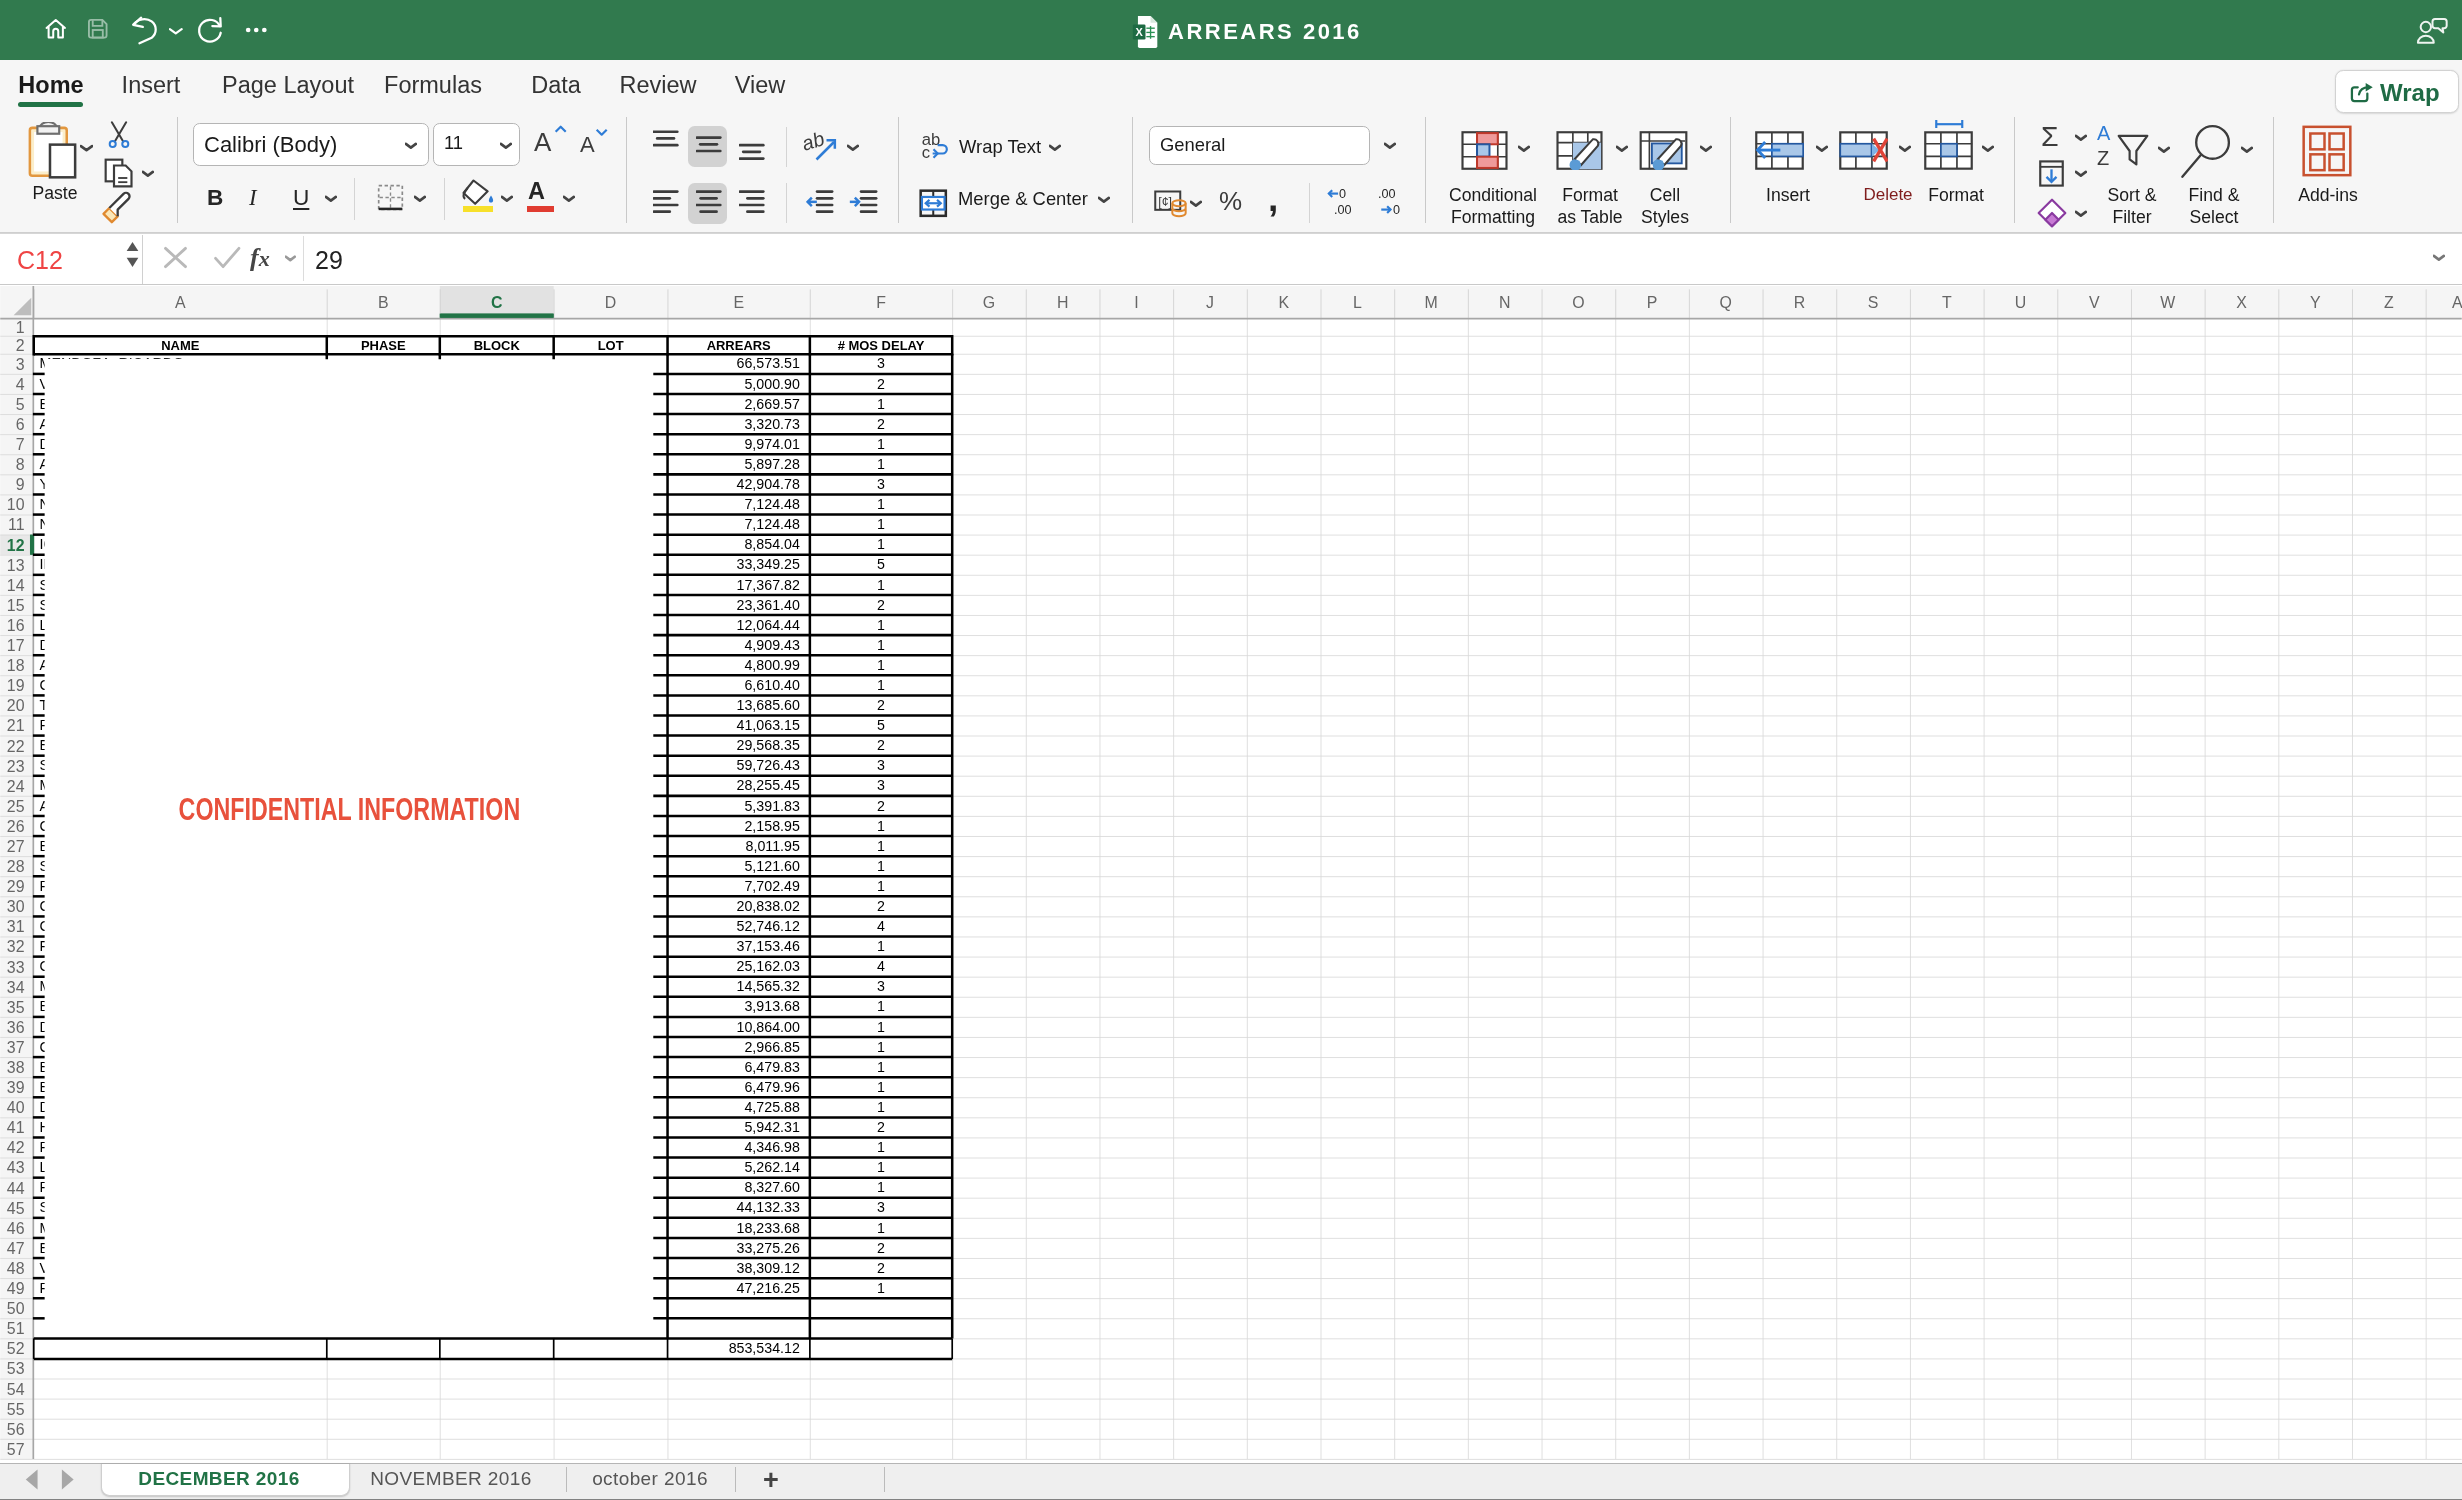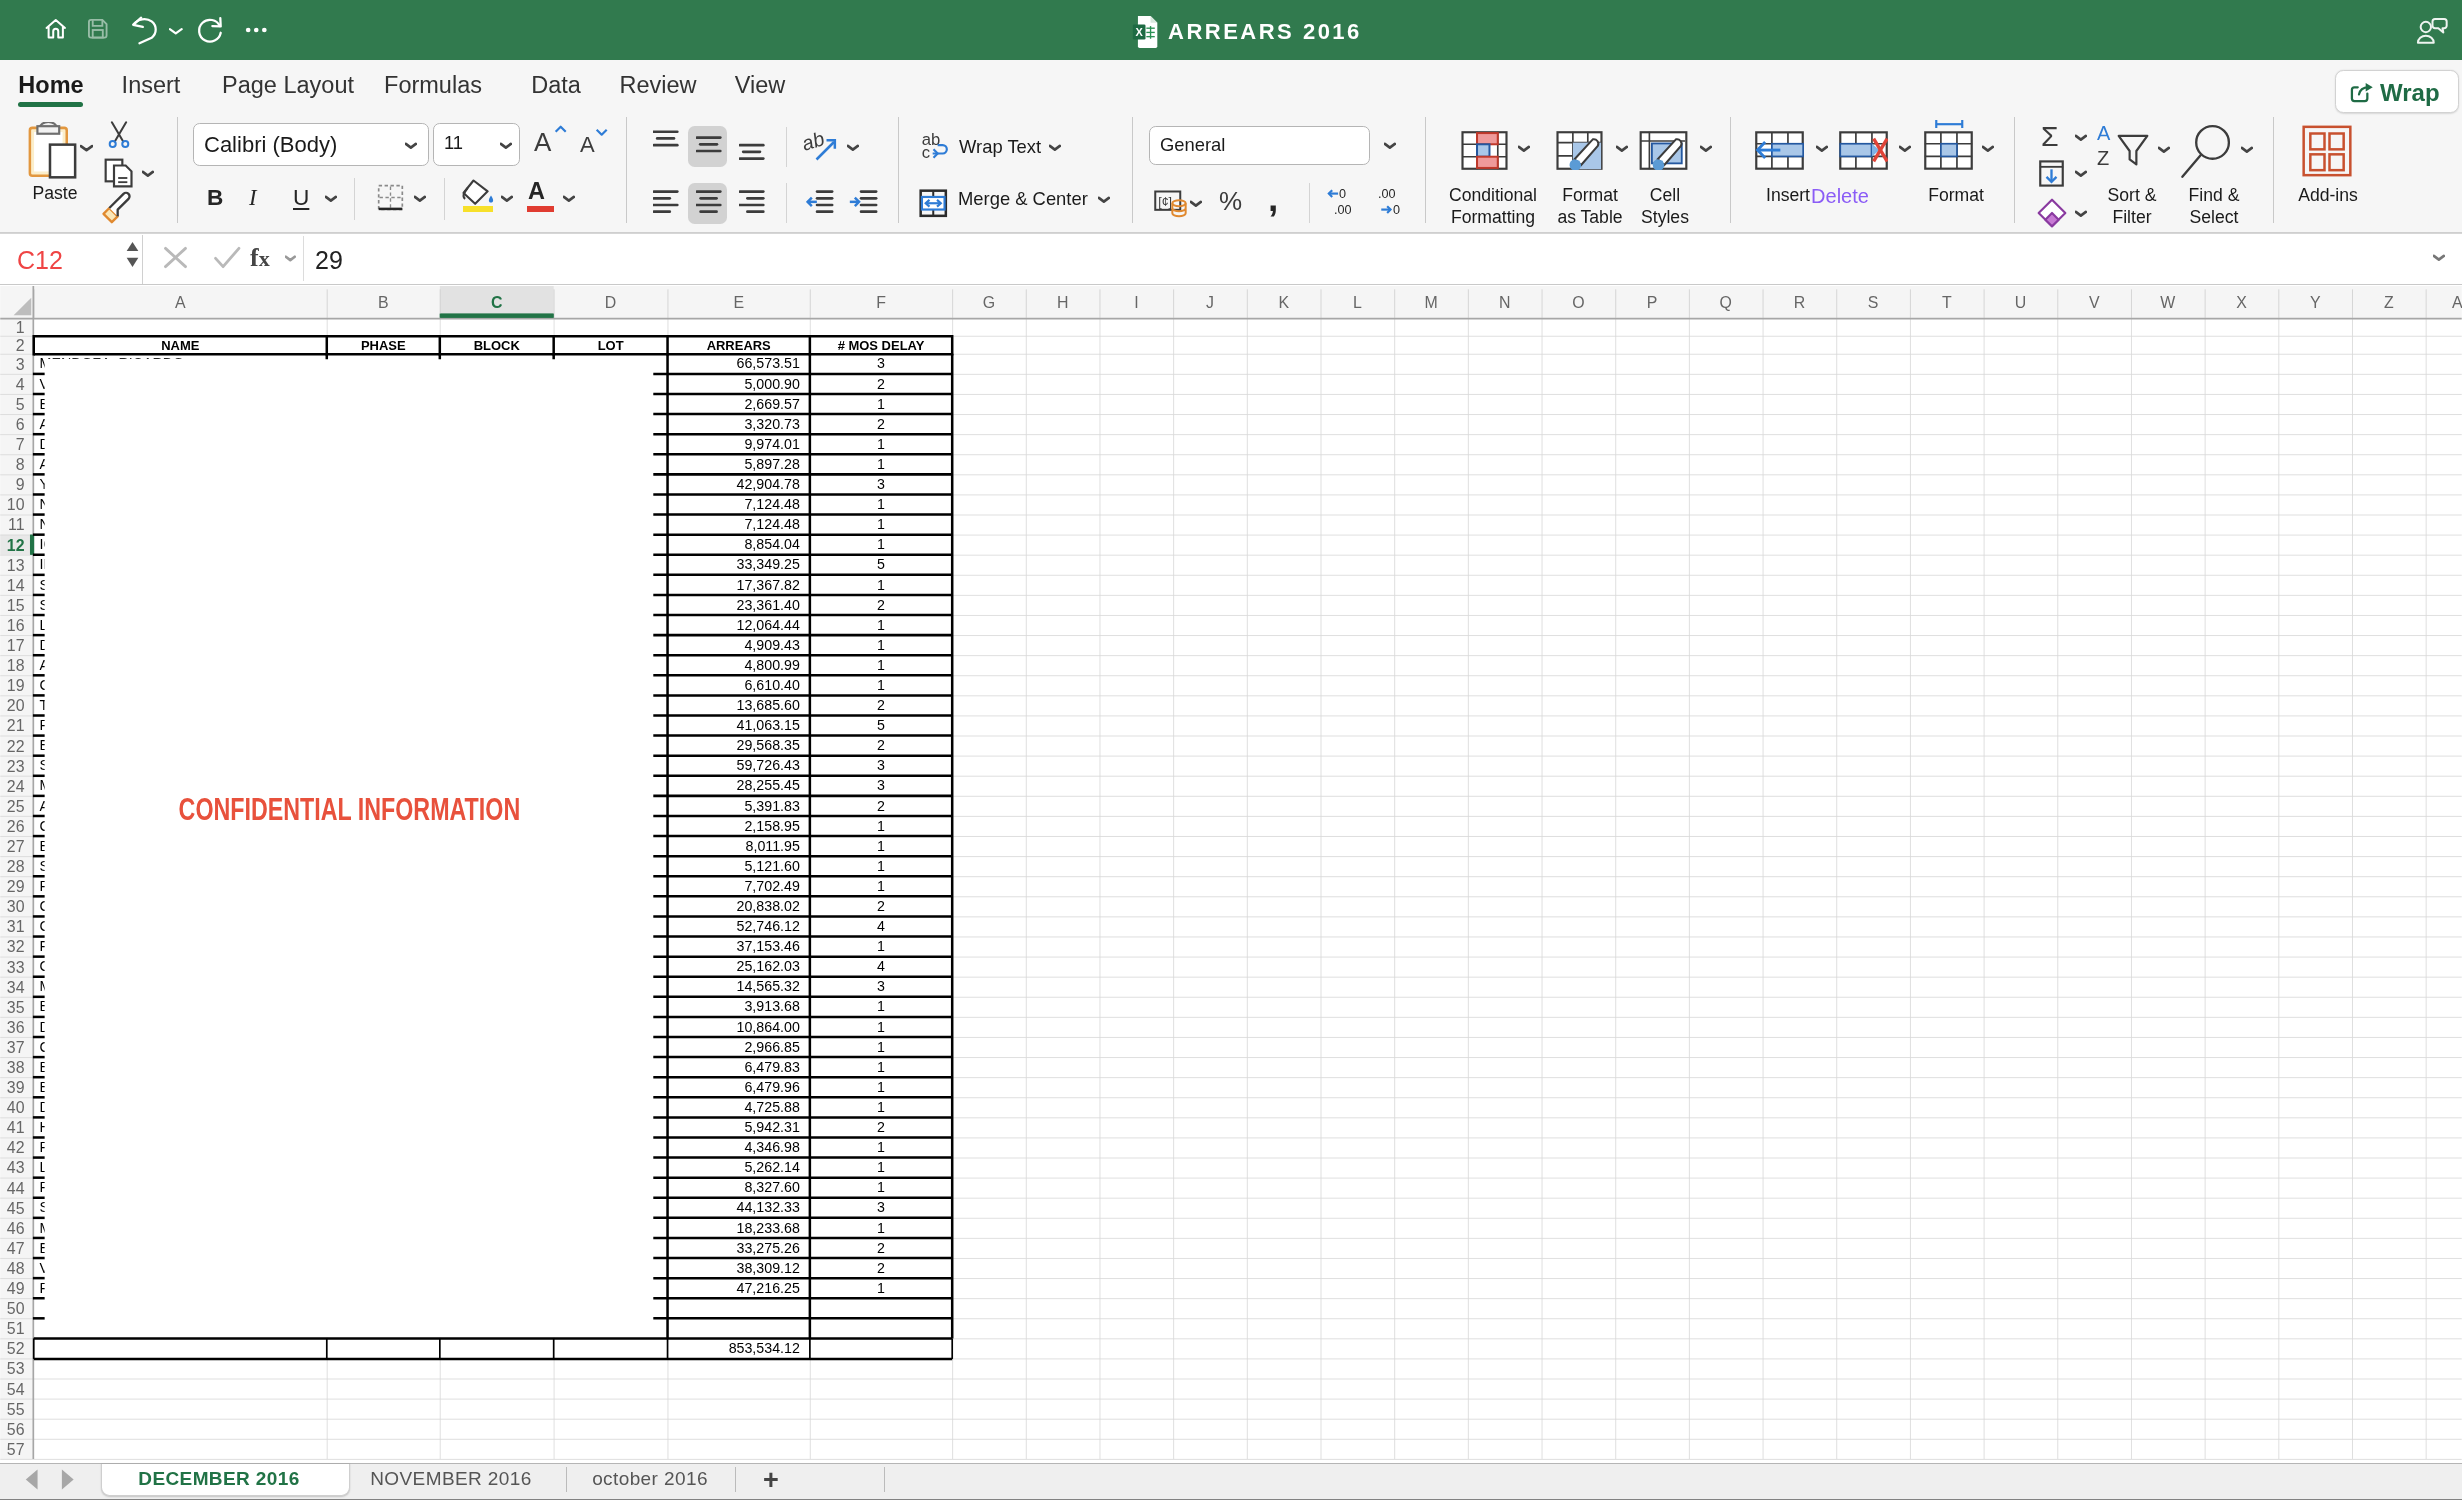--- a/index.html
+++ b/index.html
@@ -346,21 +346,21 @@
     <rect x="1.5" y="15" width="37" height="15" fill="#a9c7e8" stroke="#2458a0" stroke-width="2"></rect>
     <polygon points="39,15 48,22.5 39,30" fill="#7fb2e5"></polygon>
     <g stroke="#e04438" stroke-width="4" fill="none">
       <line x1="41" y1="9" x2="57" y2="36"></line>
       <line x1="57" y1="9" x2="41" y2="36"></line>
     </g>
   </svg>
 <svg style="position:absolute;left:1899px;top:145px" width="11.7" height="7.5" viewBox="0 0 14 9">
     <polyline points="1,2.3 7.0,6.7 13.0,2.3" fill="none" stroke="#444444" stroke-width="3.2" stroke-linecap="round" stroke-linejoin="round"></polyline>
   </svg>
-<div style="position:absolute;left:1840px;top:185px;transform:translateX(-50%);font-size:20px;color:#8b5cf6">Delete</div>
+<div style="position:absolute;left:1888px;top:185px;transform:translateX(-50%);font-size:17px;color:#7f1d1d">Delete</div>
 <svg style="position:absolute;left:1935px;top:120px" width="28.5" height="8.4" viewBox="0 0 34 10">
     <line x1="1" y1="5" x2="33" y2="5" stroke="#2e7cd6" stroke-width="2.6"></line>
     <line x1="1.5" y1="0" x2="1.5" y2="10" stroke="#2e7cd6" stroke-width="2.6"></line>
     <line x1="32.5" y1="0" x2="32.5" y2="10" stroke="#2e7cd6" stroke-width="2.6"></line>
   </svg>
 <svg style="position:absolute;left:1924px;top:131px" width="49" height="39" viewBox="0 0 58 46">
     <rect x="1.5" y="1.5" width="55" height="43" fill="#fff" stroke="#3c3c3c" stroke-width="2.6"></rect>
     <line x1="1" y1="15" x2="57" y2="15" stroke="#3c3c3c" stroke-width="2"></line>
     <line x1="1" y1="30" x2="57" y2="30" stroke="#3c3c3c" stroke-width="2"></line>
     <line x1="20" y1="1" x2="20" y2="45" stroke="#3c3c3c" stroke-width="2"></line>
@@ -433,21 +433,21 @@
 <div style="position:absolute;left:142px;top:235px;width:1.3px;height:49px;background:#d0d0d0"></div>
 <svg style="position:absolute;left:162px;top:245px" width="27" height="25" viewBox="0 0 32 30">
     <g stroke="#b9b9b9" stroke-width="3.4" stroke-linecap="round">
       <line x1="4" y1="4" x2="28" y2="26"></line>
       <line x1="28" y1="4" x2="4" y2="26"></line>
     </g>
   </svg>
 <svg style="position:absolute;left:213px;top:245px" width="28.5" height="25" viewBox="0 0 34 30">
     <polyline points="3,16 12,26 31,4" fill="none" stroke="#b9b9b9" stroke-width="3.4" stroke-linecap="round" stroke-linejoin="round"></polyline>
   </svg>
-<div style="position:absolute;left:250px;top:243px;font-size:26px;font-weight:bold;color:#454545;font-family:'Liberation Serif',serif">f<span style="font-size:22px">x</span></div>
+<div style="position:absolute;left:250px;top:243px;font-size:26px;font-style:italic;font-weight:bold;color:#454545;font-family:'Liberation Serif',serif">f<span style="font-size:22px">x</span></div>
 <svg style="position:absolute;left:285px;top:255px" width="10.6" height="6.8" viewBox="0 0 12.5938 8.09375">
     <polyline points="1,2.0699999999999994 6.3,6.03 11.6,2.0699999999999994" fill="none" stroke="#999" stroke-width="3.2" stroke-linecap="round" stroke-linejoin="round"></polyline>
   </svg>
 <div style="position:absolute;left:303px;top:236px;width:1.3px;height:45px;background:#dcdcdc"></div>
 <div style="position:absolute;left:315px;top:246px;font-size:25px;color:#222">29</div>
 <svg style="position:absolute;left:2433px;top:254px" width="11.7" height="7.5" viewBox="0 0 14 9">
     <polyline points="1,2.3 7.0,6.7 13.0,2.3" fill="none" stroke="#777" stroke-width="3.2" stroke-linecap="round" stroke-linejoin="round"></polyline>
   </svg>
 <svg width="2462" height="1178" style="position:absolute;left:0;top:286px" font-family="Liberation Sans, sans-serif" viewBox="0 0 2940 1407">
     <rect x="0" y="0" width="2940" height="38" fill="#f5f5f5"></rect>

